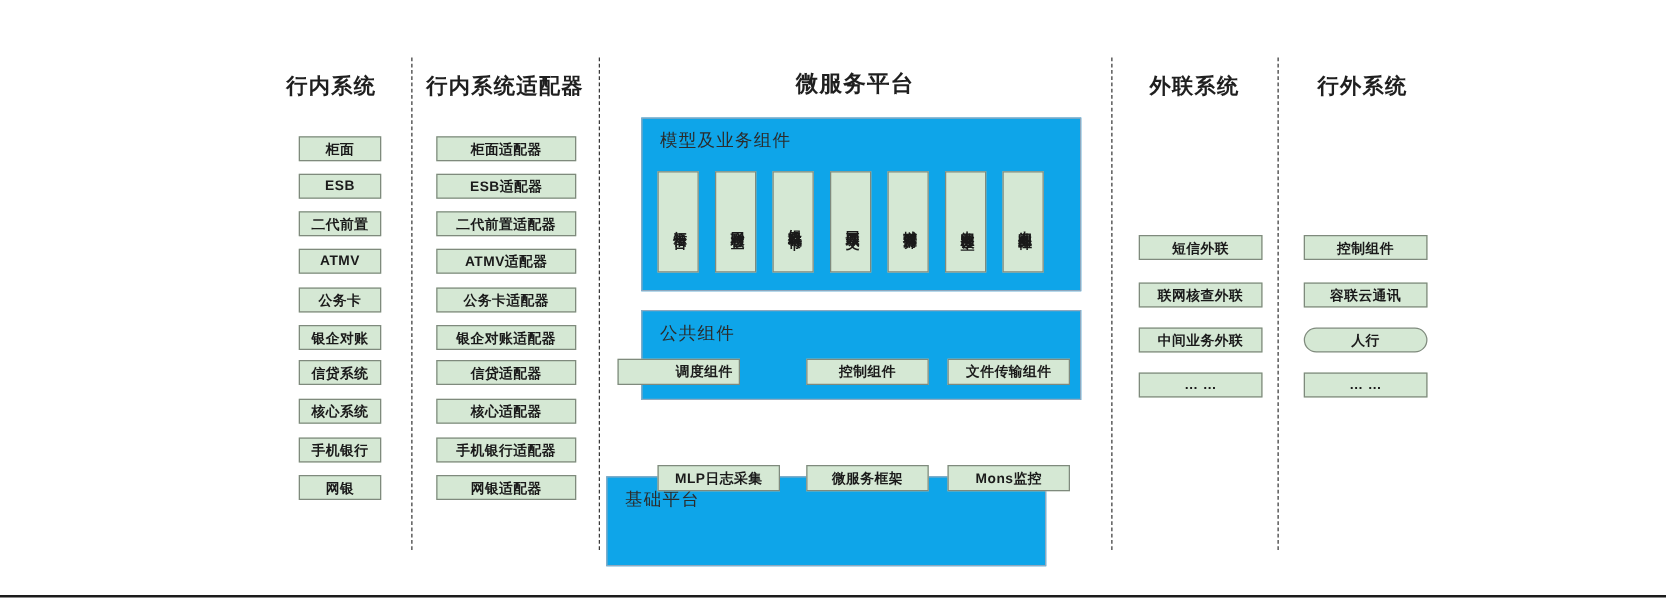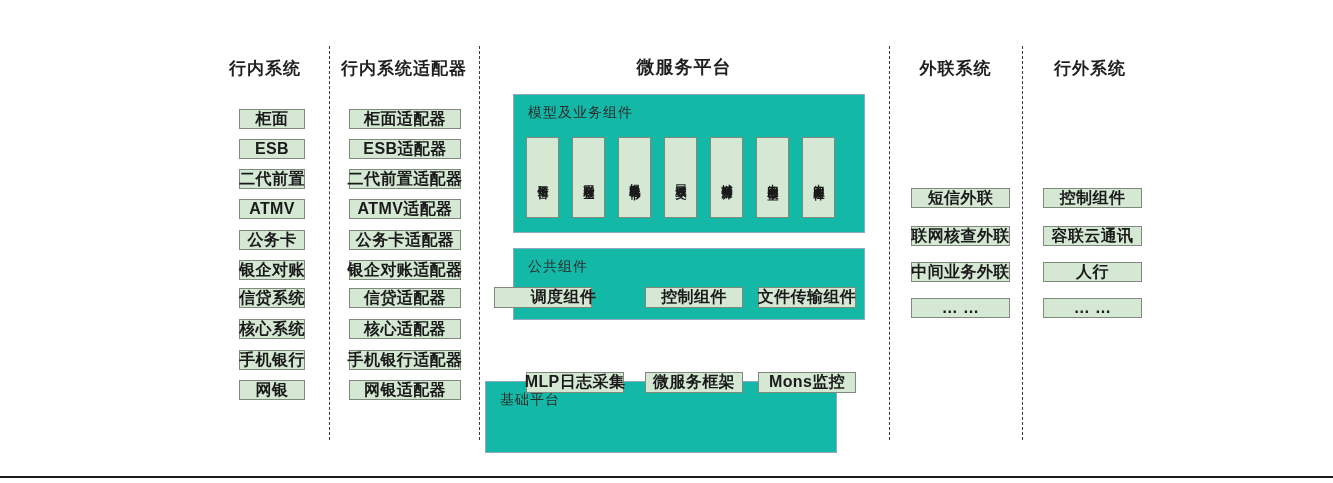--- a/index.html
+++ b/index.html
@@ -50,21 +50,21 @@
 
   
   .node {
     position: absolute;
     background: #d5e8d4;
     border: 1.4px solid #7f8a7d;
     box-sizing: border-box;
     display: flex;
     align-items: center;
     justify-content: center;
-    font-size: 16px;
+    font-size: 11px;
     font-weight: bold;
     color: #1a1a1a;
     letter-spacing: 0.4px;
     white-space: nowrap;
   }
 
   
   .node-v {
     position: absolute;
     background: #d5e8d4;
@@ -81,21 +81,21 @@
   .node-v > span {
     writing-mode: vertical-rl;
     text-orientation: upright;
     letter-spacing: 1px;
     line-height: 1;
   }
 
   
   .panel {
     position: absolute;
-    background: #14b8a6;
+    background: #0ea5e9;
     border: 1.4px solid #8fa9bf;
     box-sizing: border-box;
   }
   .panel-title {
     position: absolute;
     left: 14px;
     top: 9px;
     font-size: 14px;
     color: #2b2b2b;
     letter-spacing: 1px;
@@ -179,18 +179,18 @@
   <div class="node" style="left:645px; top:372px; width:98px; height:21px;">微服务框架</div>
   <div class="node" style="left:758px; top:372px; width:98px; height:21px;">Mons监控</div>
 
   <div class="node" style="left:911px; top:188px; width:99px; height:20px;">短信外联</div>
   <div class="node" style="left:911px; top:226px; width:99px; height:20px;">联网核查外联</div>
   <div class="node" style="left:911px; top:262px; width:99px; height:20px;">中间业务外联</div>
   <div class="node" style="left:911px; top:298px; width:99px; height:20px;">… …</div>
 
   <div class="node" style="left:1043px; top:188px; width:99px; height:20px;">控制组件</div>
   <div class="node" style="left:1043px; top:226px; width:99px; height:20px;">容联云通讯</div>
-  <div class="node" style="left:1043px; top:262px; width:99px; height:20px;">人行</div>
+  <div class="node" style="left:1043px; top:262px; width:99px; height:20px;border-radius:10px;">人行</div>
   <div class="node" style="left:1043px; top:298px; width:99px; height:20px;">… …</div>
 
   <div class="page-rule" style="top:476px;"></div>
 
 </div>
 
 </body></html>

